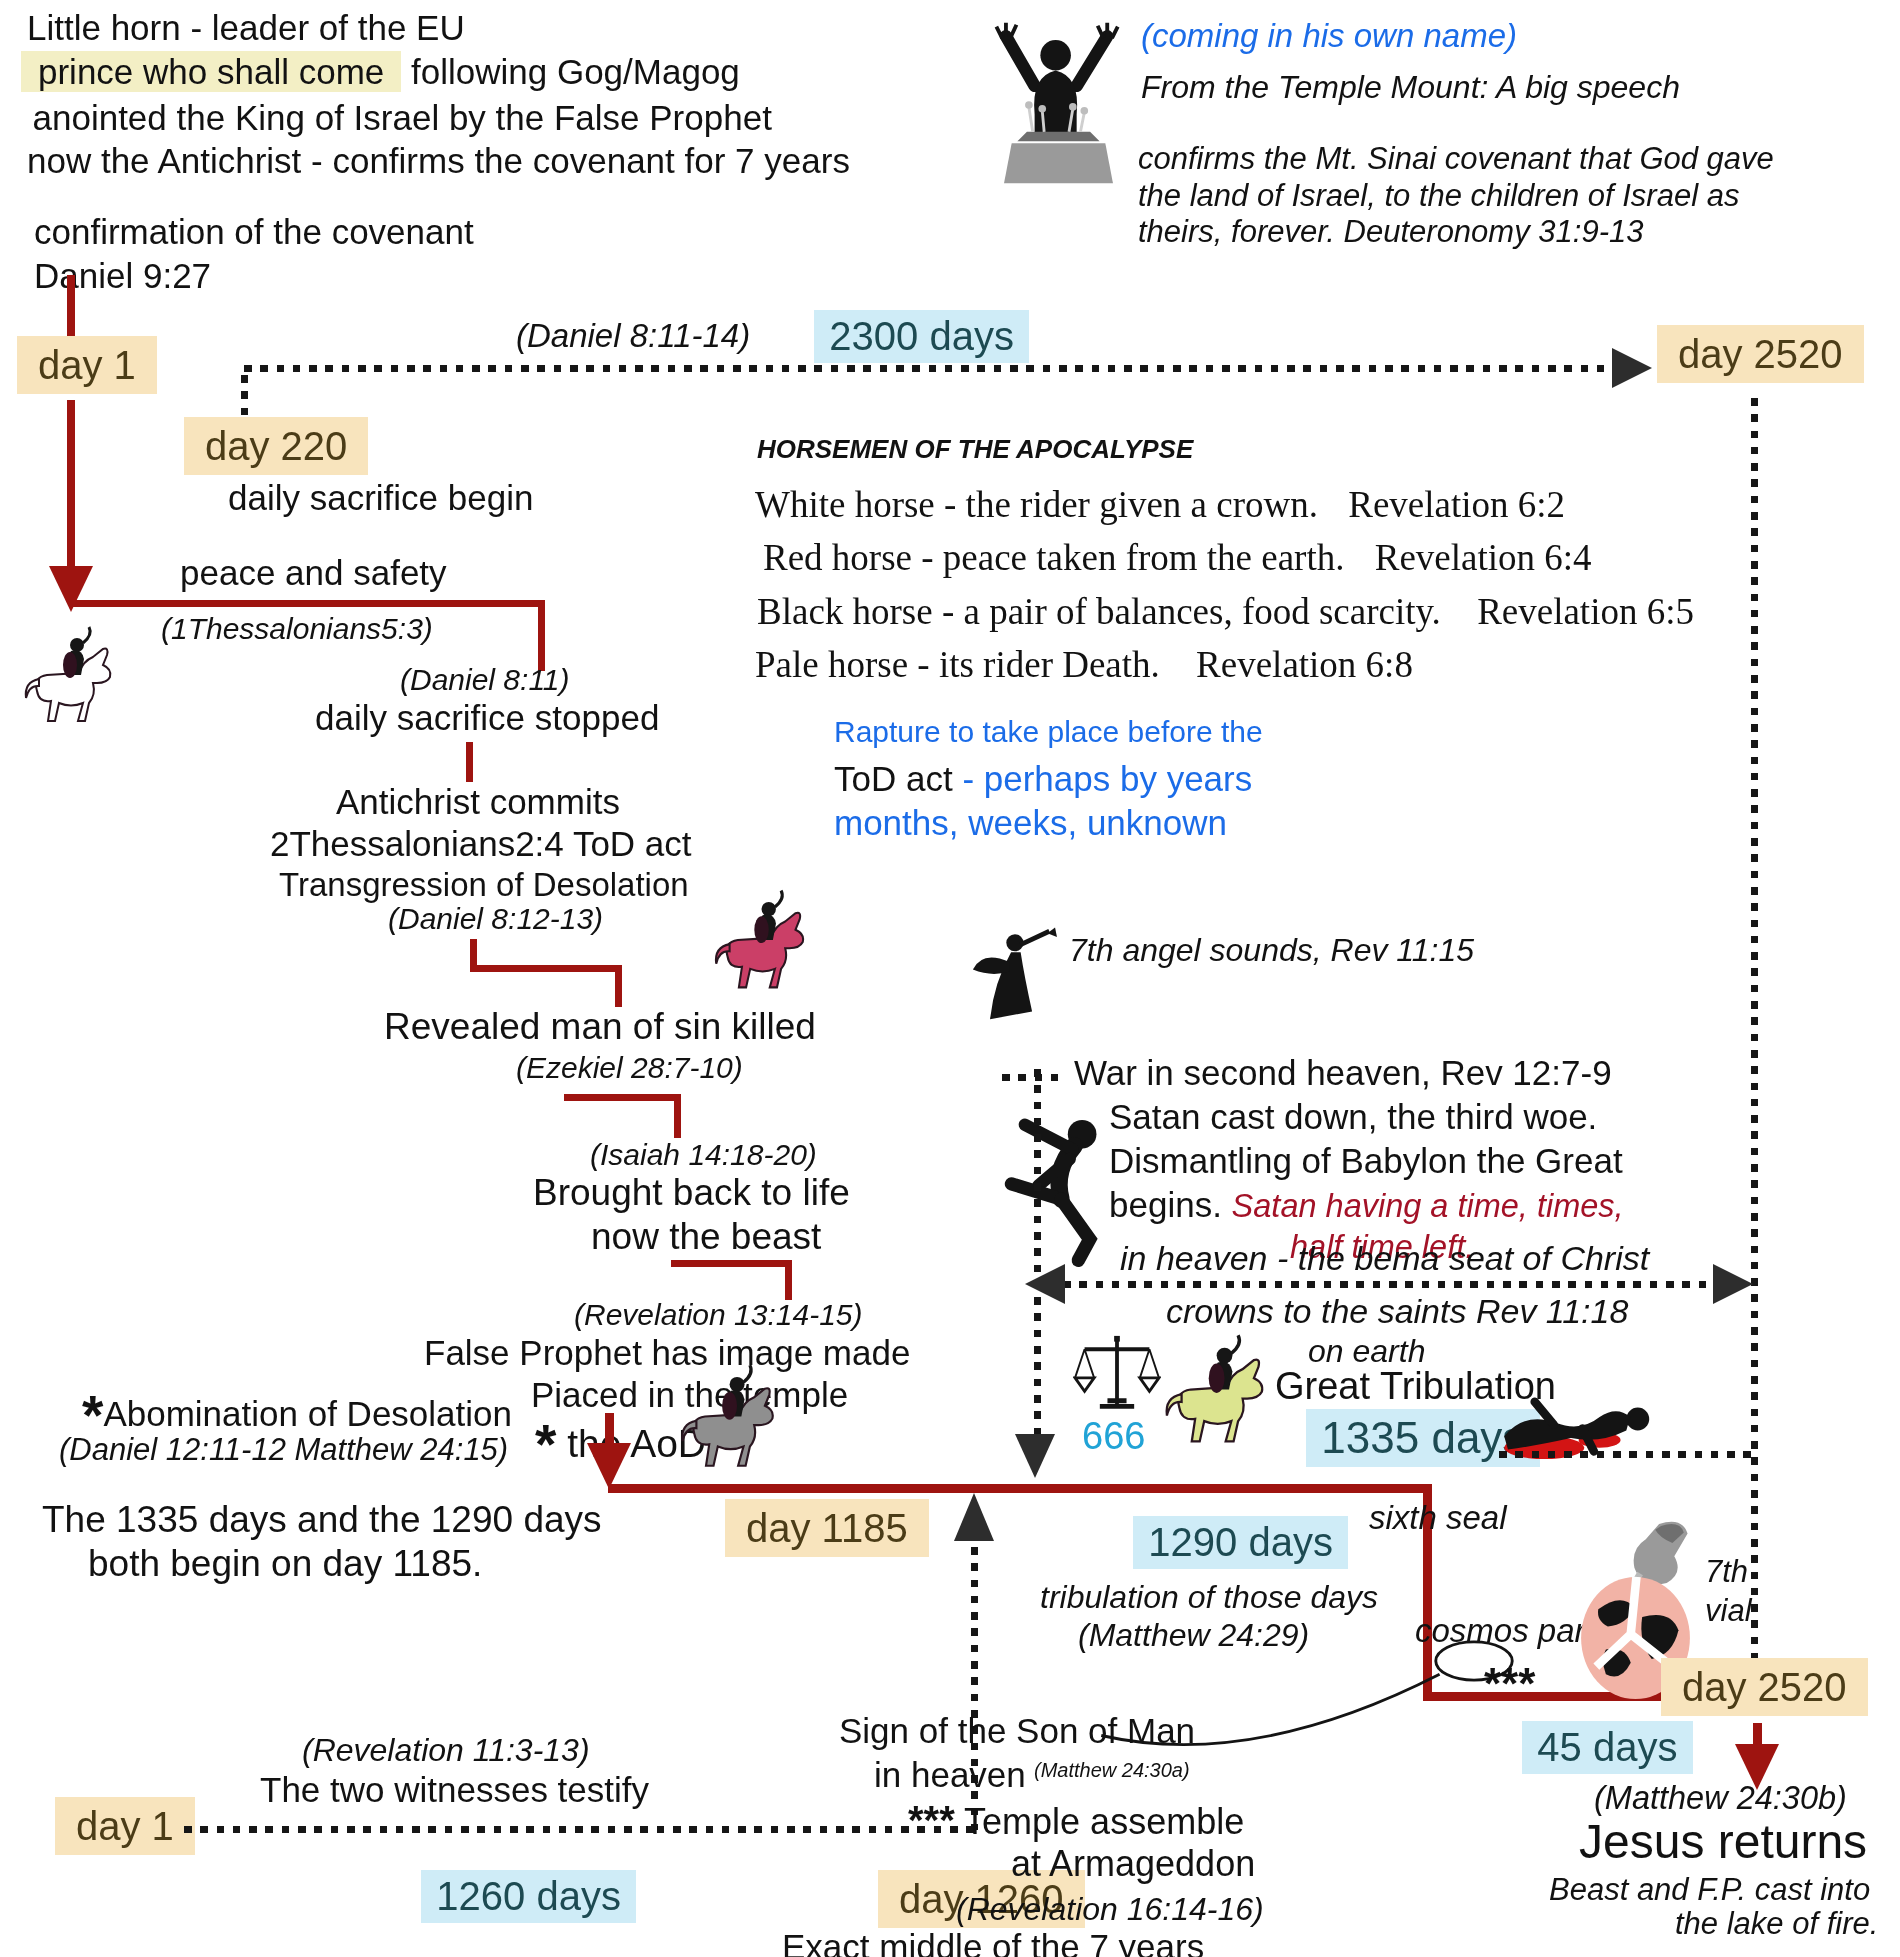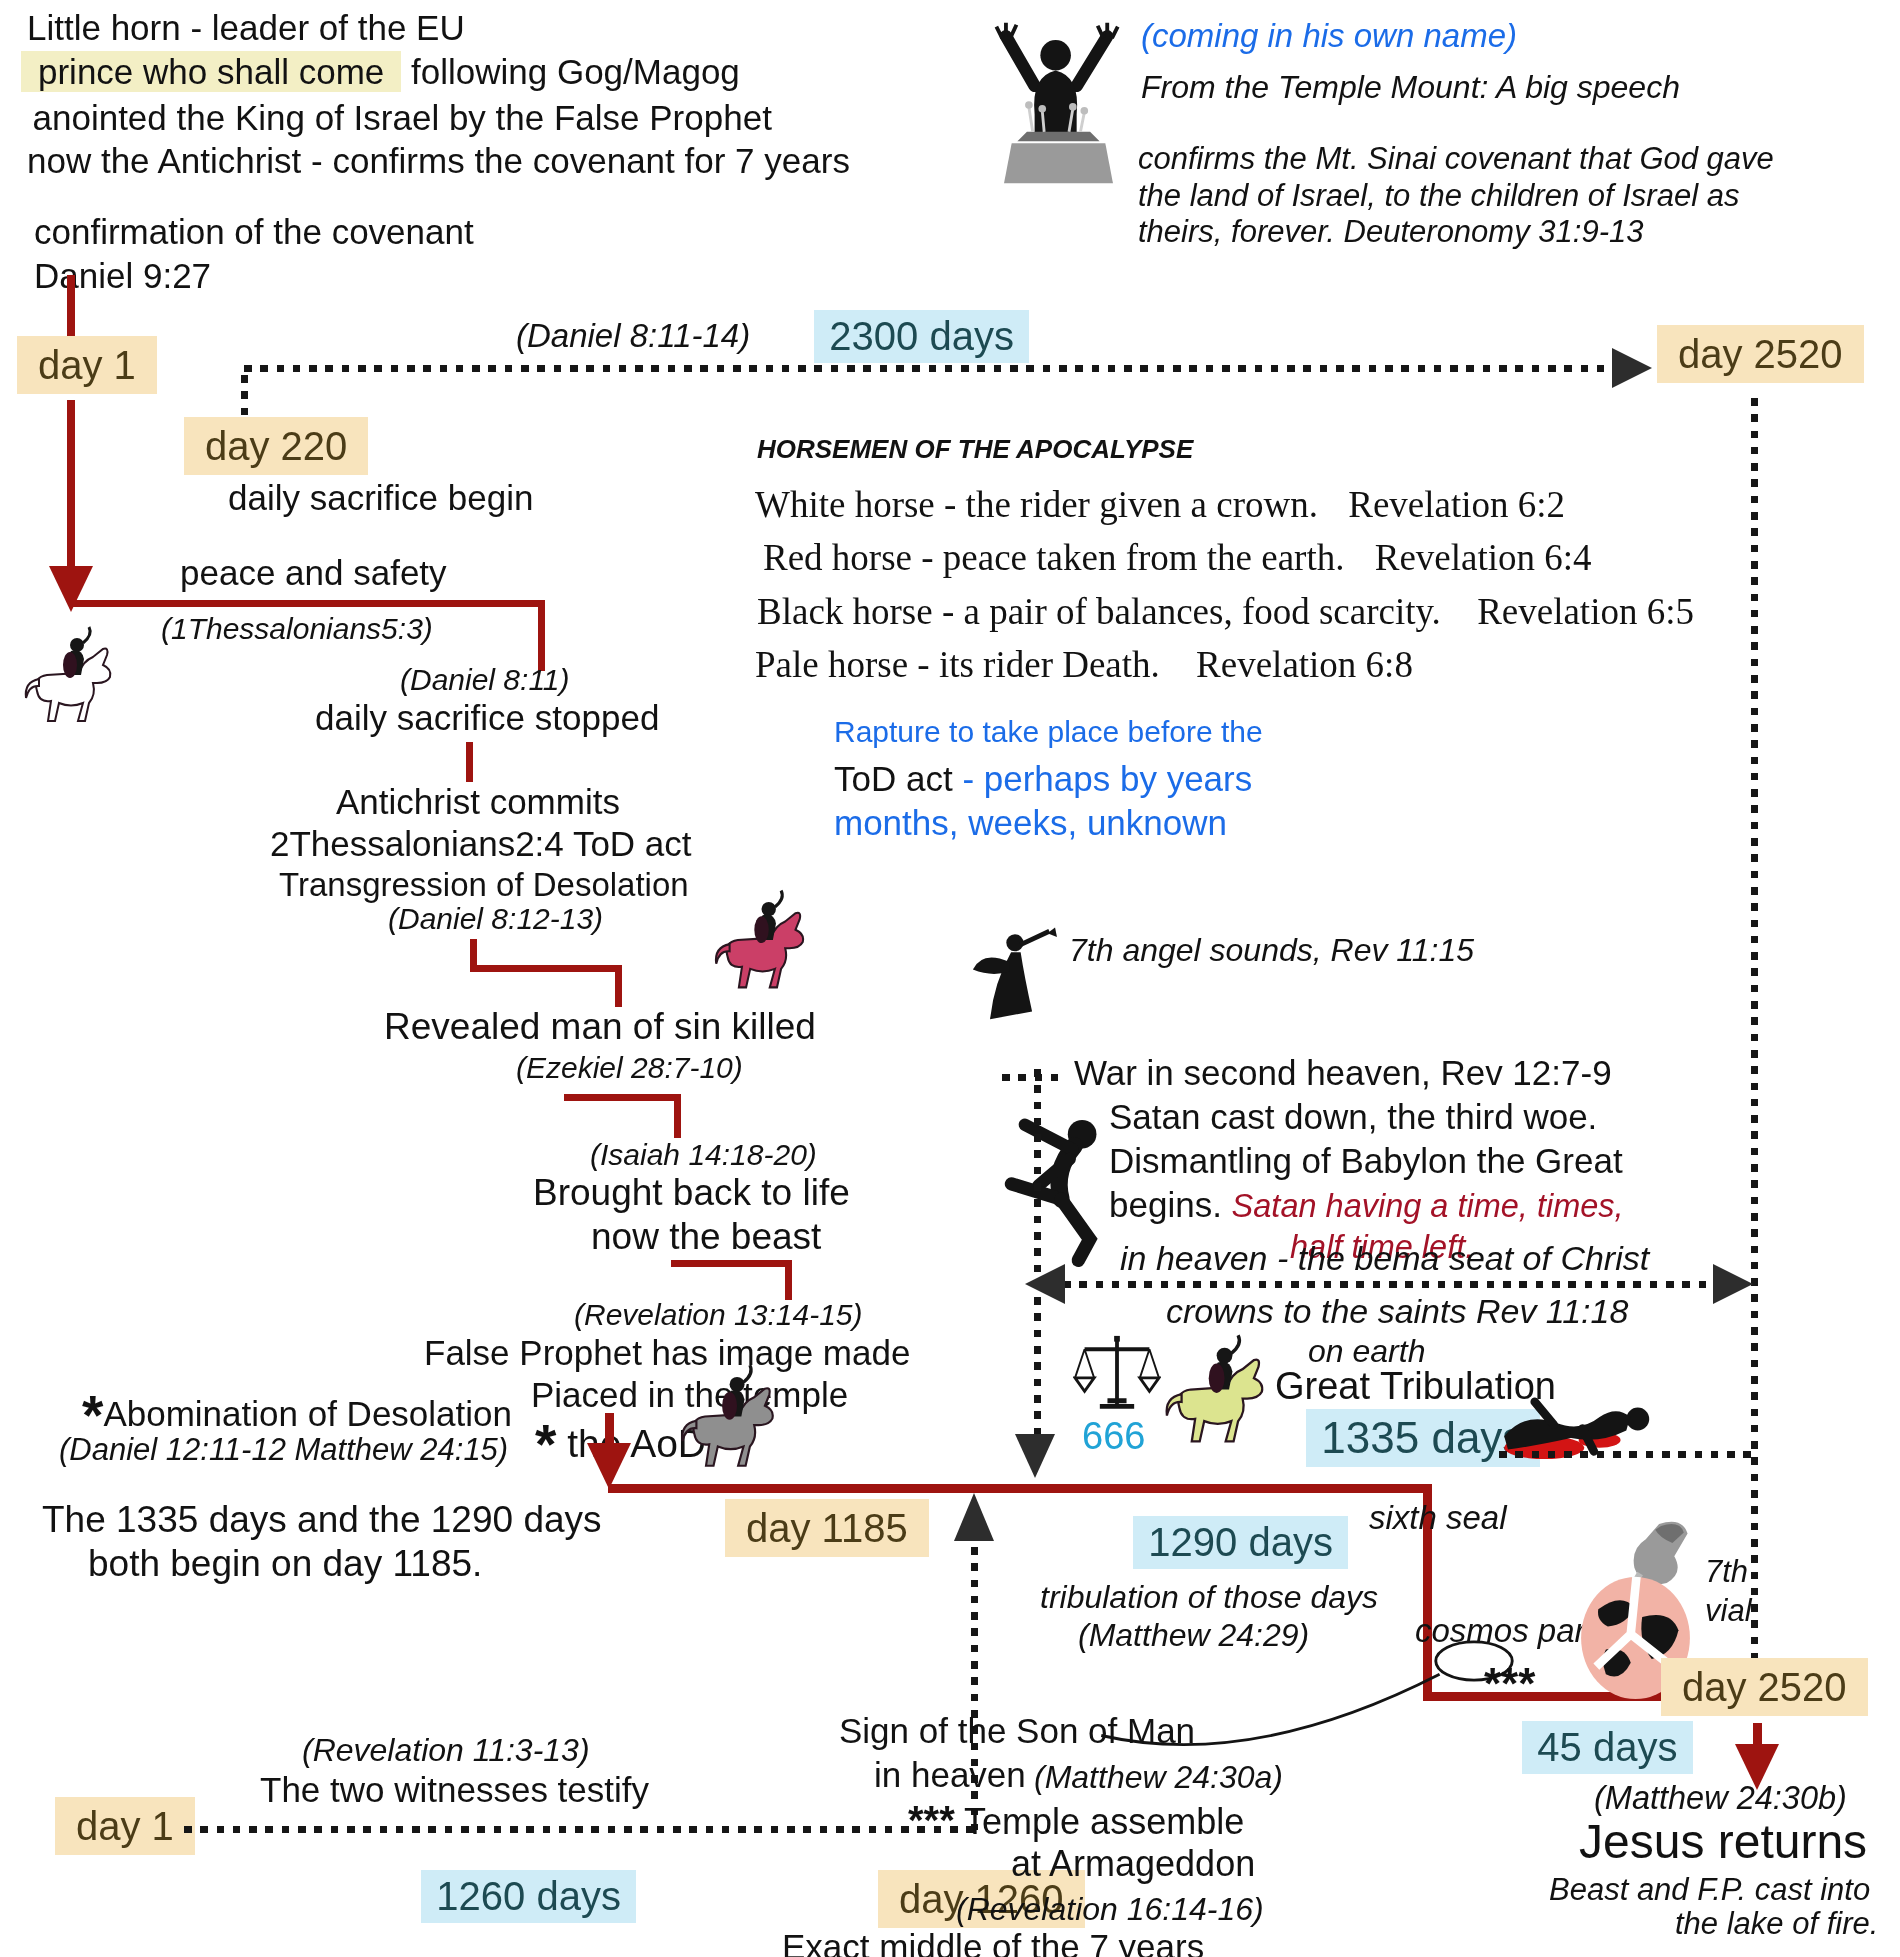--- a/index.html
+++ b/index.html
@@ -257,21 +257,21 @@
 
   <div class="t" style="left:82px;top:1384px;font-size:35px;">
     <span style="font-size:55px;font-weight:bold;vertical-align:-7.6px;">*</span><span>Abomination of Desolation</span>
   </div>
   <div class="t it" style="left:59px;top:1432px;font-size:31px;">(Daniel 12:11-12  Matthew 24:15)</div>
   <div class="t" style="left:42px;top:1499px;font-size:37px;">The 1335 days and the 1290 days</div>
   <div class="t" style="left:88px;top:1543px;font-size:37px;">both begin on day 1185.</div>
 
   <div class="t" style="left:839px;top:1711px;font-size:35px;">Sign of the Son of Man</div>
   <div class="t" style="left:874px;top:1755px;font-size:35px;">in heaven</div>
-  <div class="t it" style="left:1034px;top:1759px;font-size:32px;">(Matthew 24:30a)</div>
+  <div class="t it" style="left:1034px;top:1759px;font-size:20px;">(Matthew 24:30a)</div>
 
   <div class="t it" style="left:302px;top:1732px;font-size:32px;">(Revelation 11:3-13)</div>
   <div class="t" style="left:260px;top:1770px;font-size:35px;">The two witnesses testify</div>
   <div class="tanbox" style="left:55px;top:1797px;">day 1</div>
   <div class="dh" style="left:184px;top:1826px;width:793px;"></div>
   <div class="cyanbox" style="left:421px;top:1870px;">1260 days</div>
   <div class="tanbox" style="left:878px;top:1870px;">day 1260</div>
   <div class="t" style="left:782px;top:1927px;font-size:35px;">Exact middle of the 7 years</div>
 
   <div class="t" style="left:908px;top:1797px;font-size:36px;">

